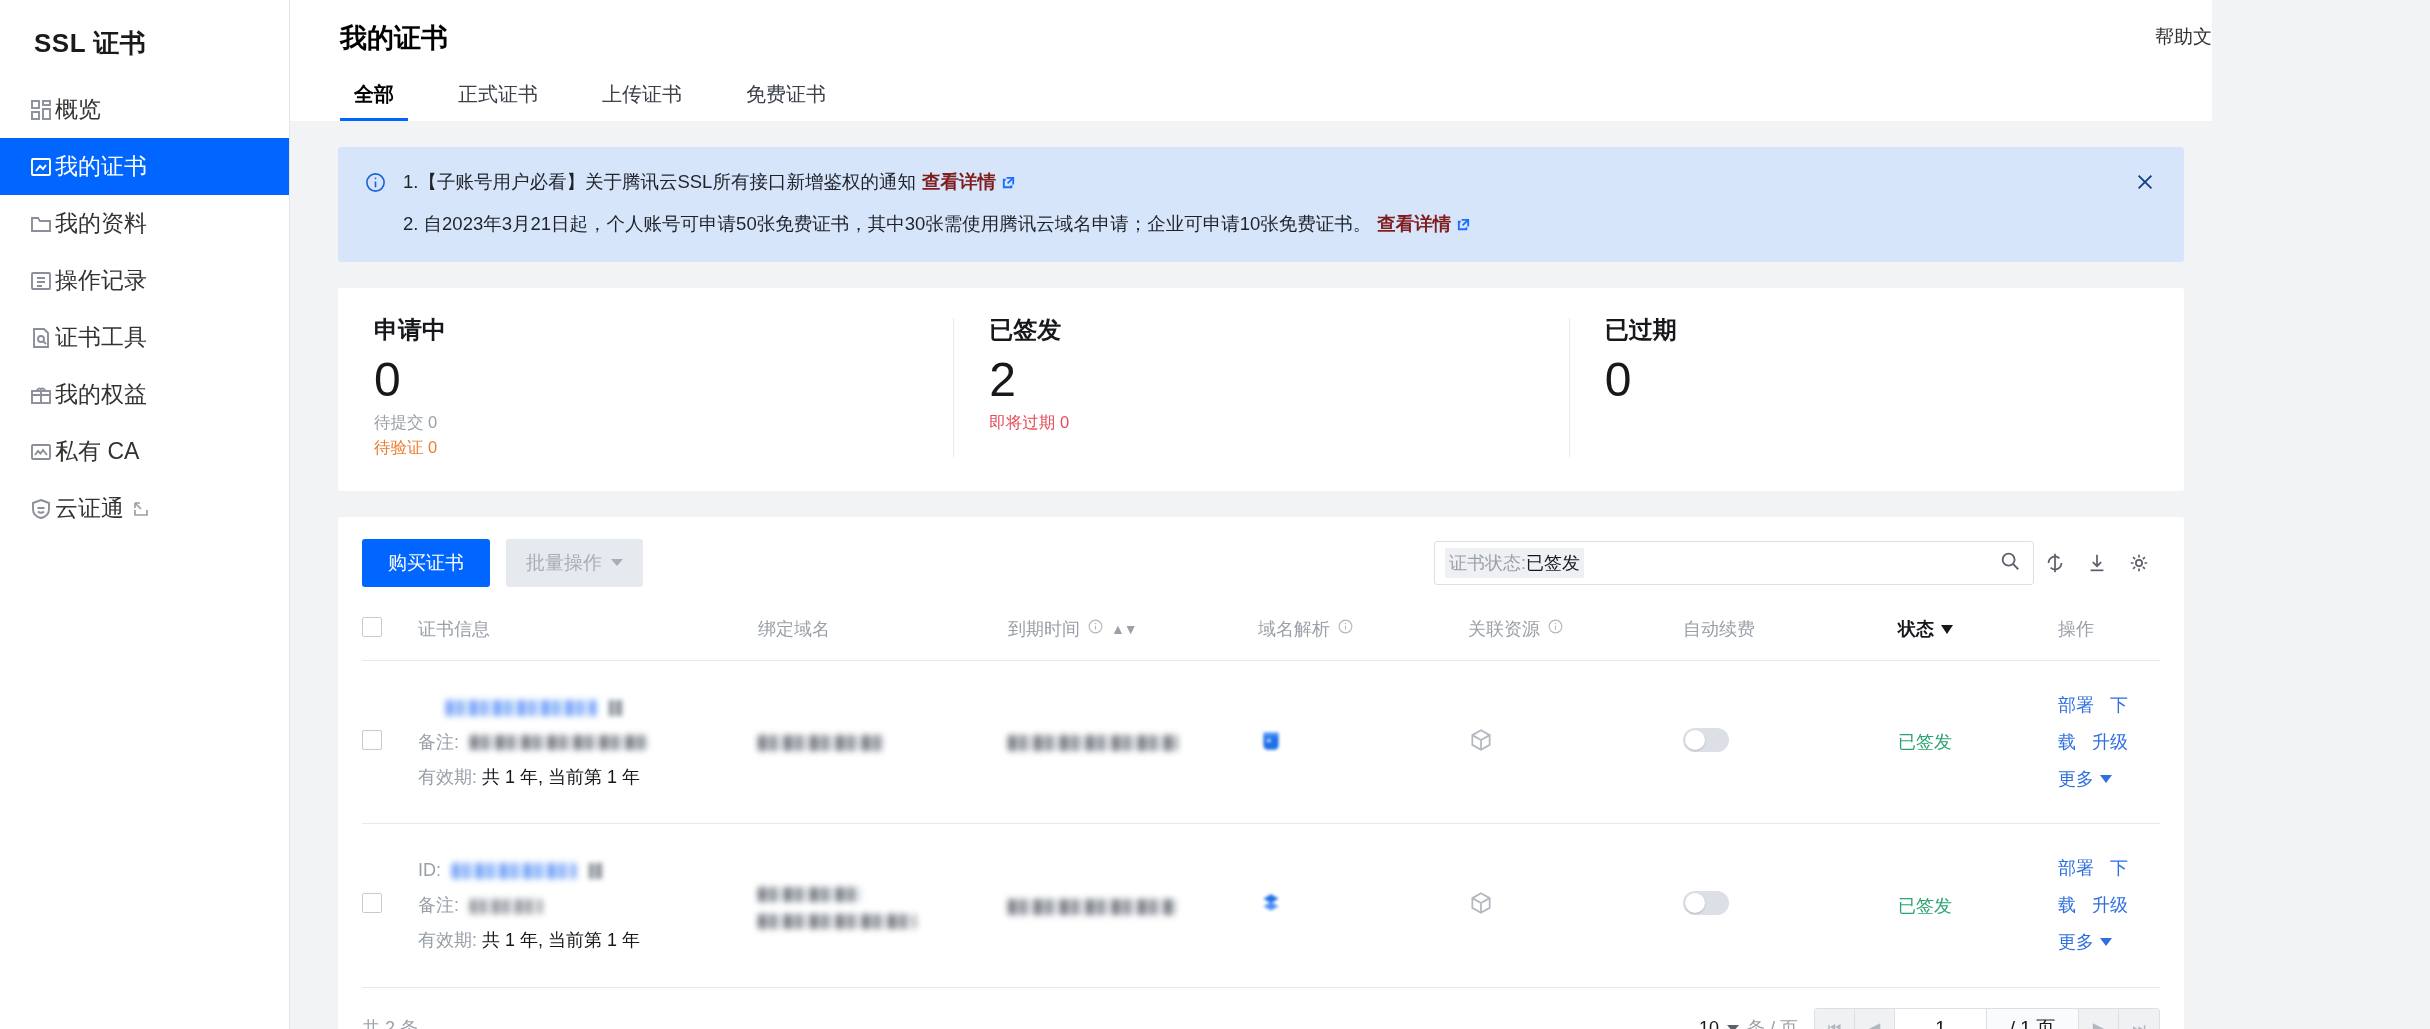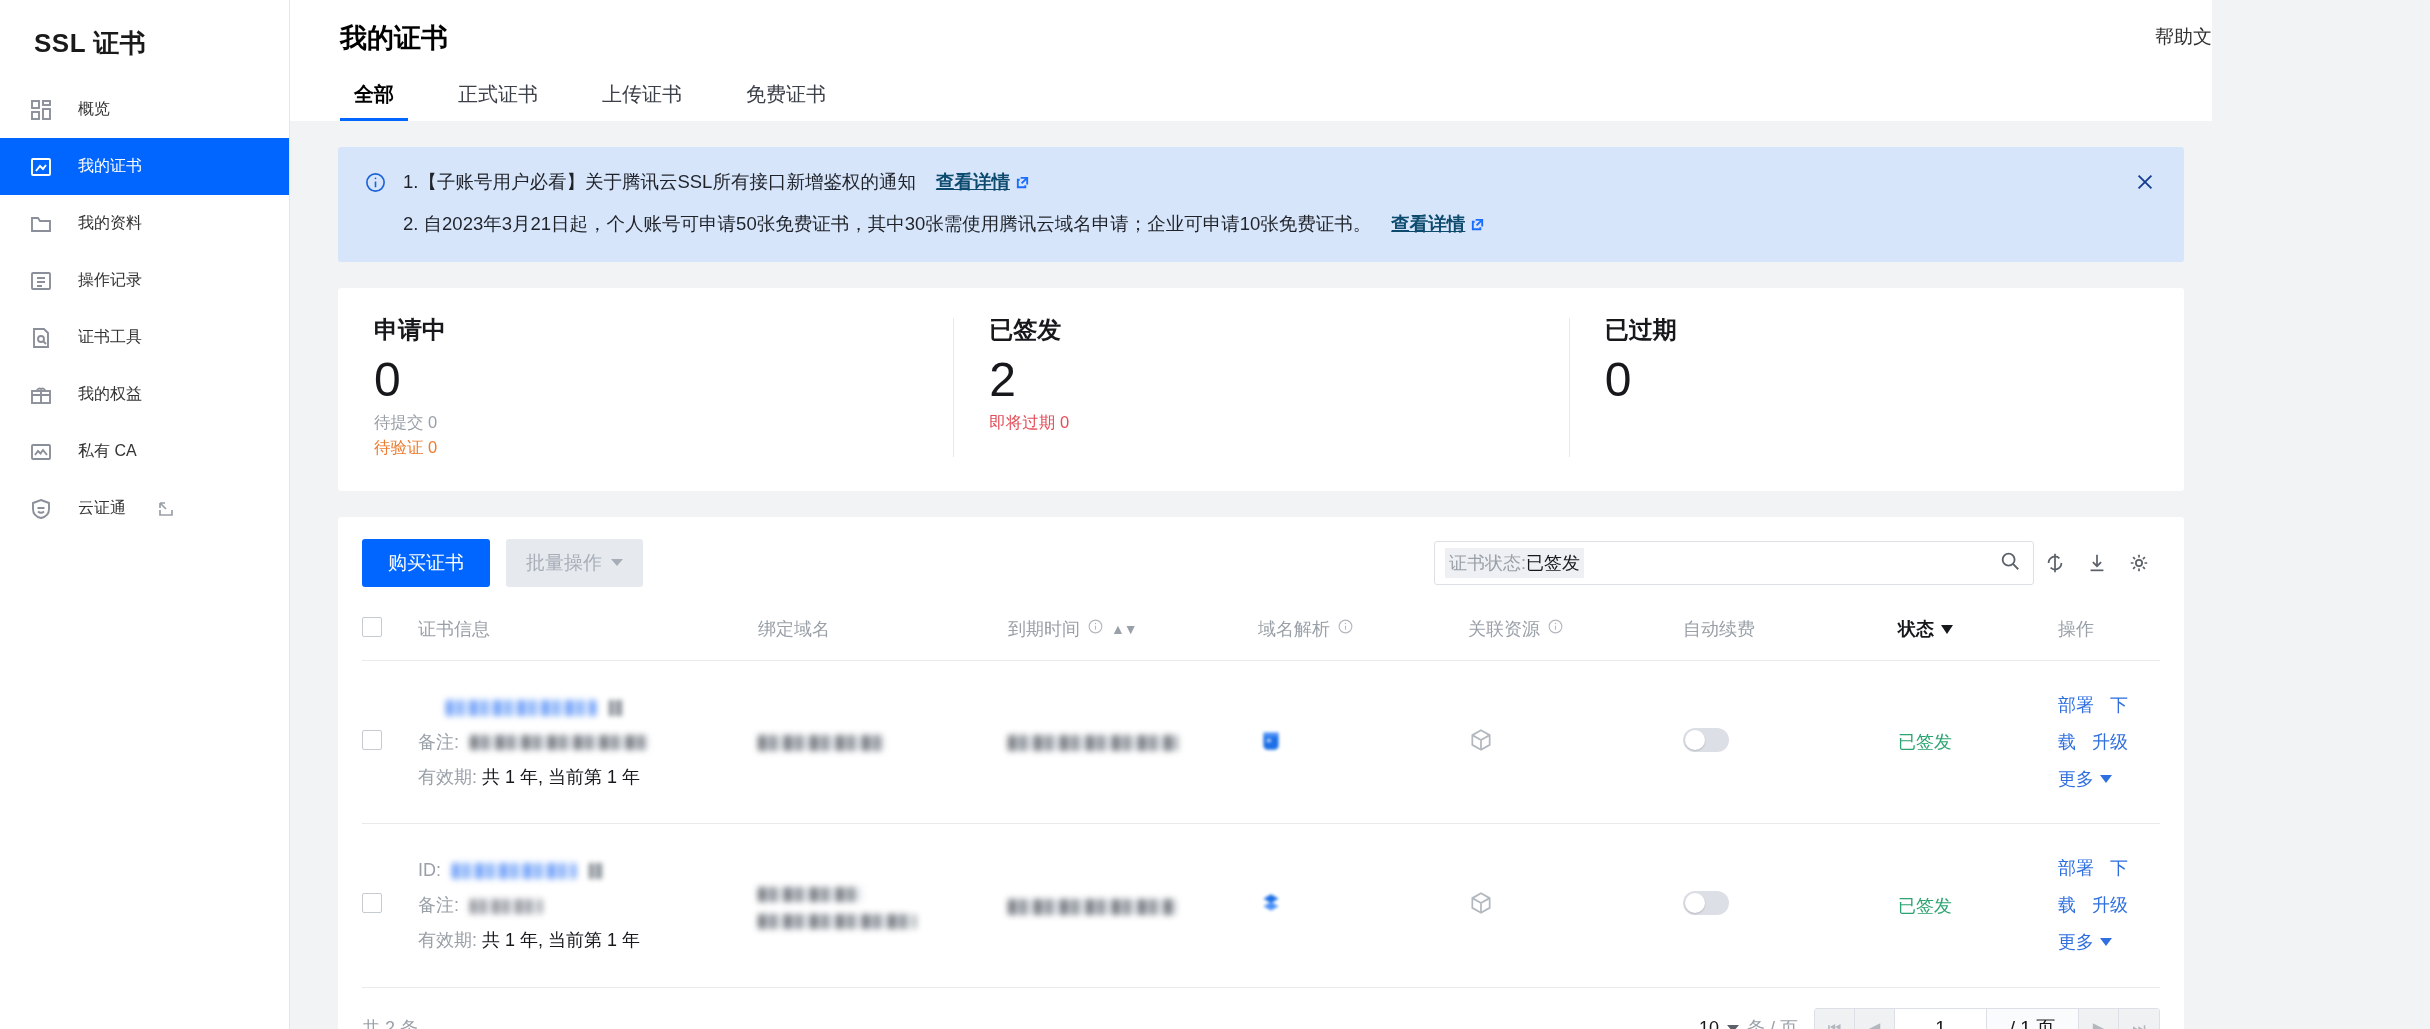--- a/index.html
+++ b/index.html
@@ -17,23 +17,23 @@
     background: #ffffff;
     border-right: 1px solid #e5e6eb;
     padding-top: 4px;
     position: relative;
   }
   .sidebar-title {
     font-size: 26px; font-weight: bold; color: #1a1a1a;
     padding: 22px 0 20px 34px; letter-spacing: .5px;
   }
   .nav-item {
-    display: flex; align-items: center; gap: 24px;
+    display: flex; align-items: center; gap: 1px;
     height: 57px; padding-left: 28px;
-    font-size: 16px; color: #333; cursor: pointer;
+    font-size: 23px; color: #333; cursor: pointer;
   }
   .nav-item.active { background: #0066ff; color: #fff; }
   .nav-item.active .ico svg { stroke: #fff; fill: none; }
   .ico { width: 26px; height: 26px; display: flex; align-items: center; justify-content: center; flex: none; }
   .ico svg { width: 24px; height: 24px; stroke: #8a8f99; fill: none; stroke-width: 1.9; }
   .ext { width: 16px; height: 16px; margin-left: 8px; display: inline-flex; }
   .ext svg { width: 16px; height: 16px; stroke: #9aa0a8; fill: none; stroke-width: 1.7; }
 
   
   .main { flex: 1; display: flex; flex-direction: column; background: #f2f3f5; min-width: 0; overflow: hidden; }
@@ -64,21 +64,21 @@
   .banner {
     background: #d7e5fb; border-radius: 3px;
     display: flex; align-items: flex-start; gap: 16px;
     padding: 22px 24px 22px 26px; position: relative;
     margin-bottom: 26px;
   }
   .banner-ico { flex: none; margin-top: 2px; }
   .banner-ico svg { width: 23px; height: 23px; stroke: #1a63d6; fill: none; stroke-width: 1.7; }
   .banner-lines { display: flex; flex-direction: column; gap: 13px; }
   .banner-line { font-size: 18.5px; color: #1f2329; line-height: 1.45; }
-  .blink { color: #0c4a6e; text-decoration: underline; font-weight: bold; cursor: pointer; margin-left: 20px; }
+  .blink { color: #7f1d1d; font-weight: bold; cursor: pointer; margin-left: 6px; }
   .blink-ico { display: inline-block; vertical-align: -2px; margin-left: 5px; }
   .blink-ico svg { width: 15px; height: 15px; stroke: #1a6dff; fill: none; stroke-width: 2; }
   .banner-close { position: absolute; right: 28px; top: 24px; cursor: pointer; }
   .banner-close svg { width: 22px; height: 22px; stroke: #123e8f; stroke-width: 2; }
 
   
   .stats {
     background: #fff; border-radius: 3px; display: flex;
     padding: 26px 0 30px 0; margin-bottom: 26px;
   }

